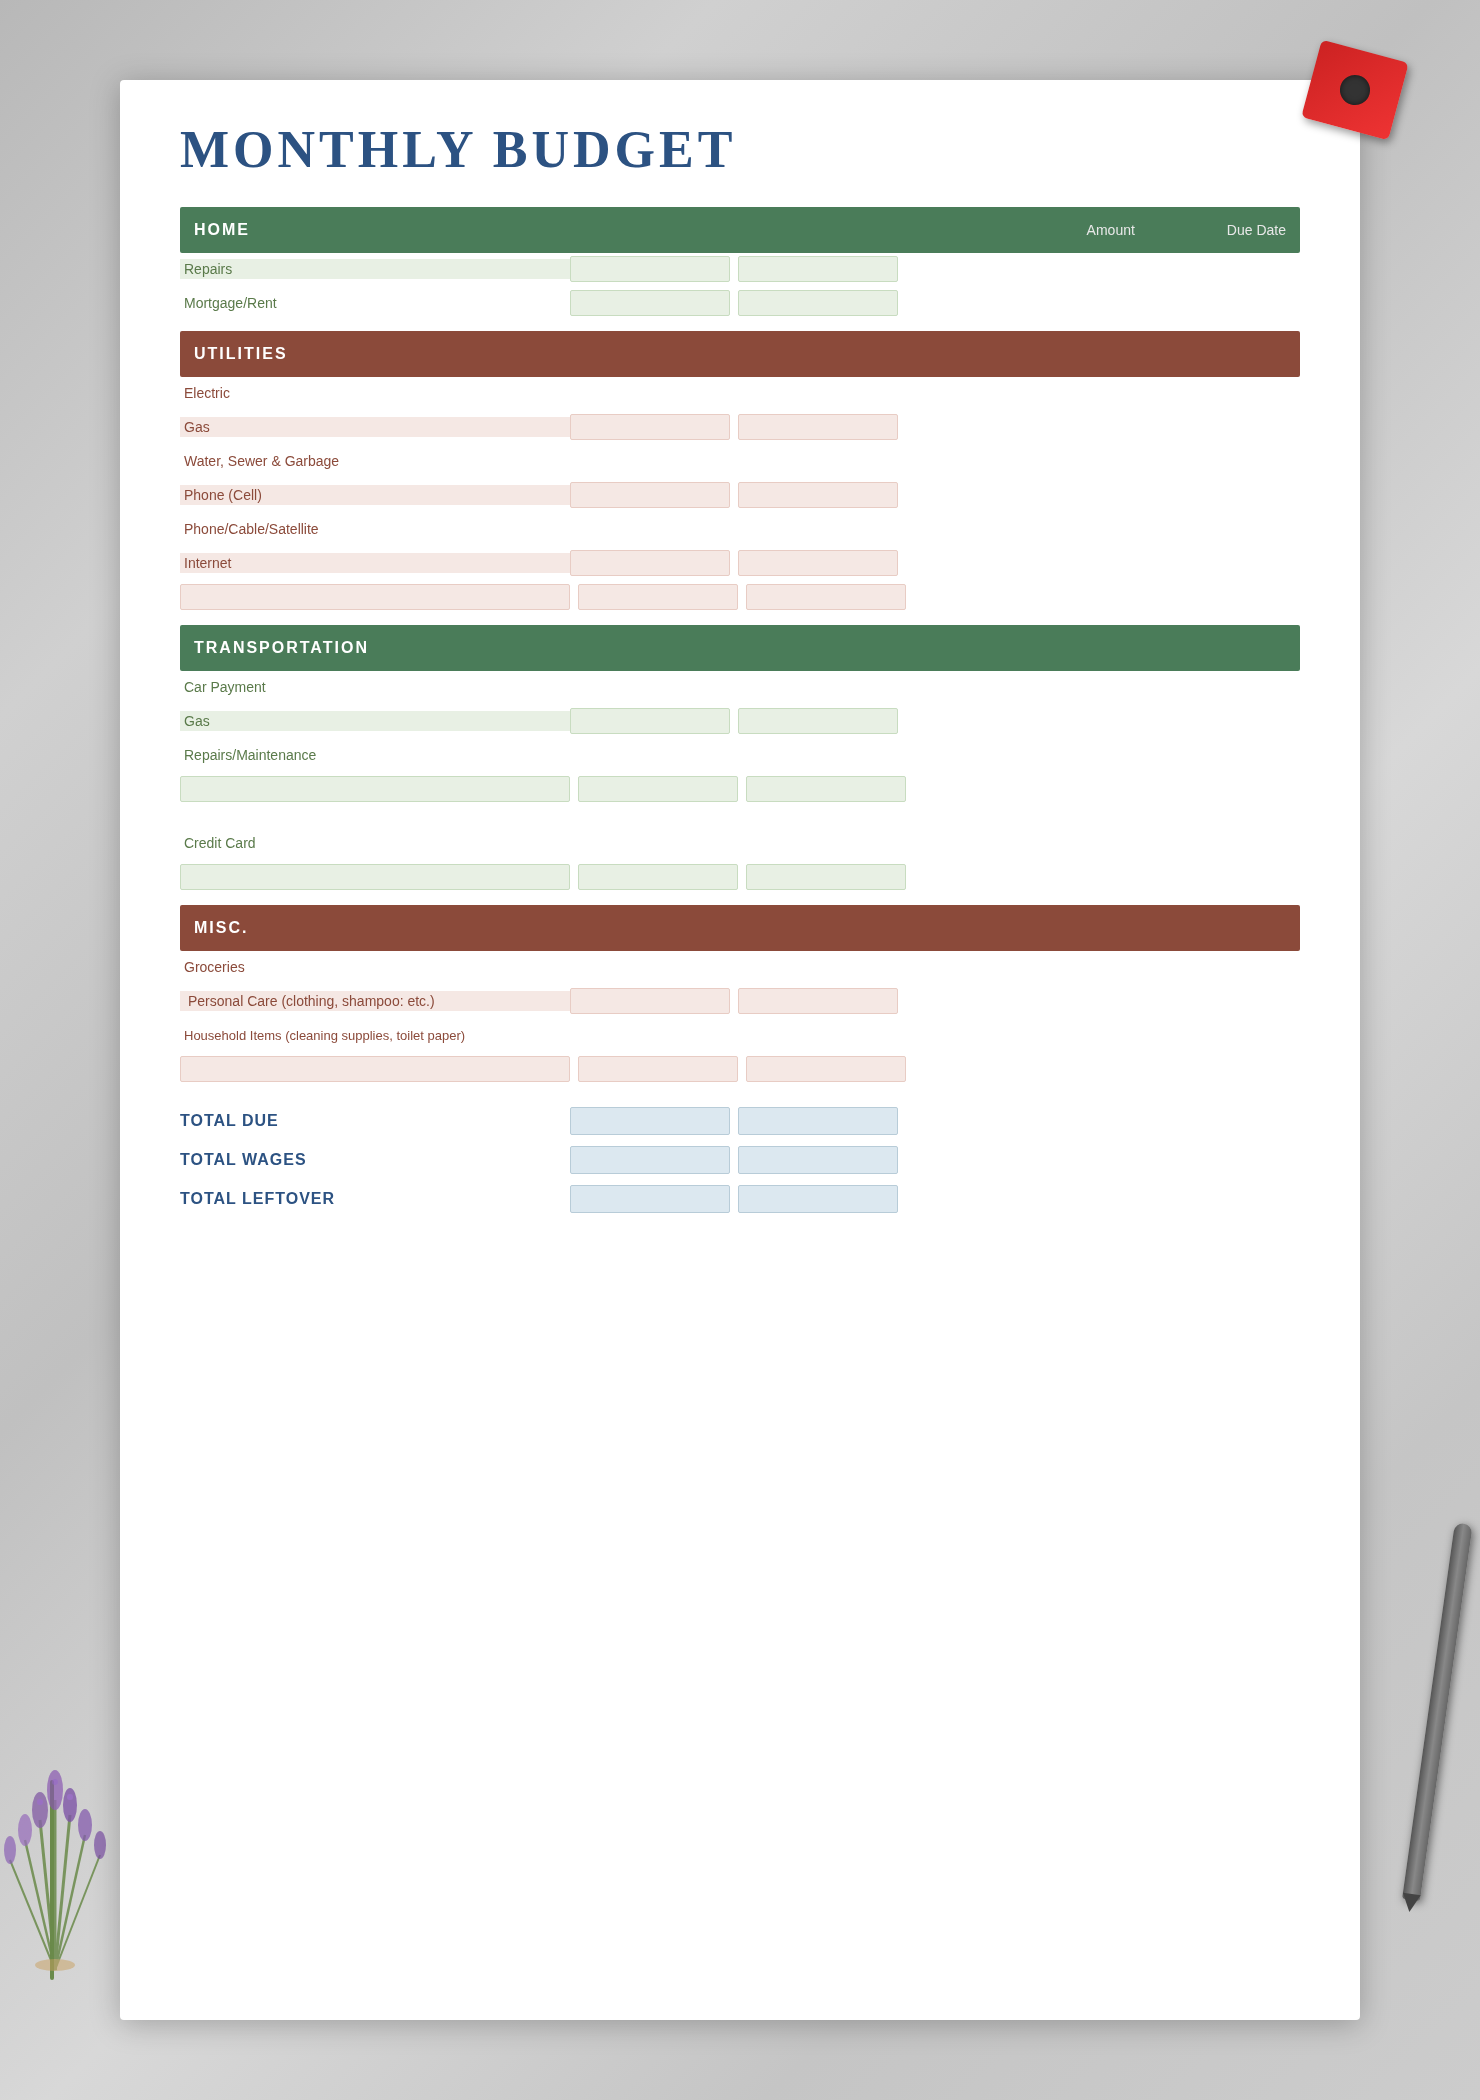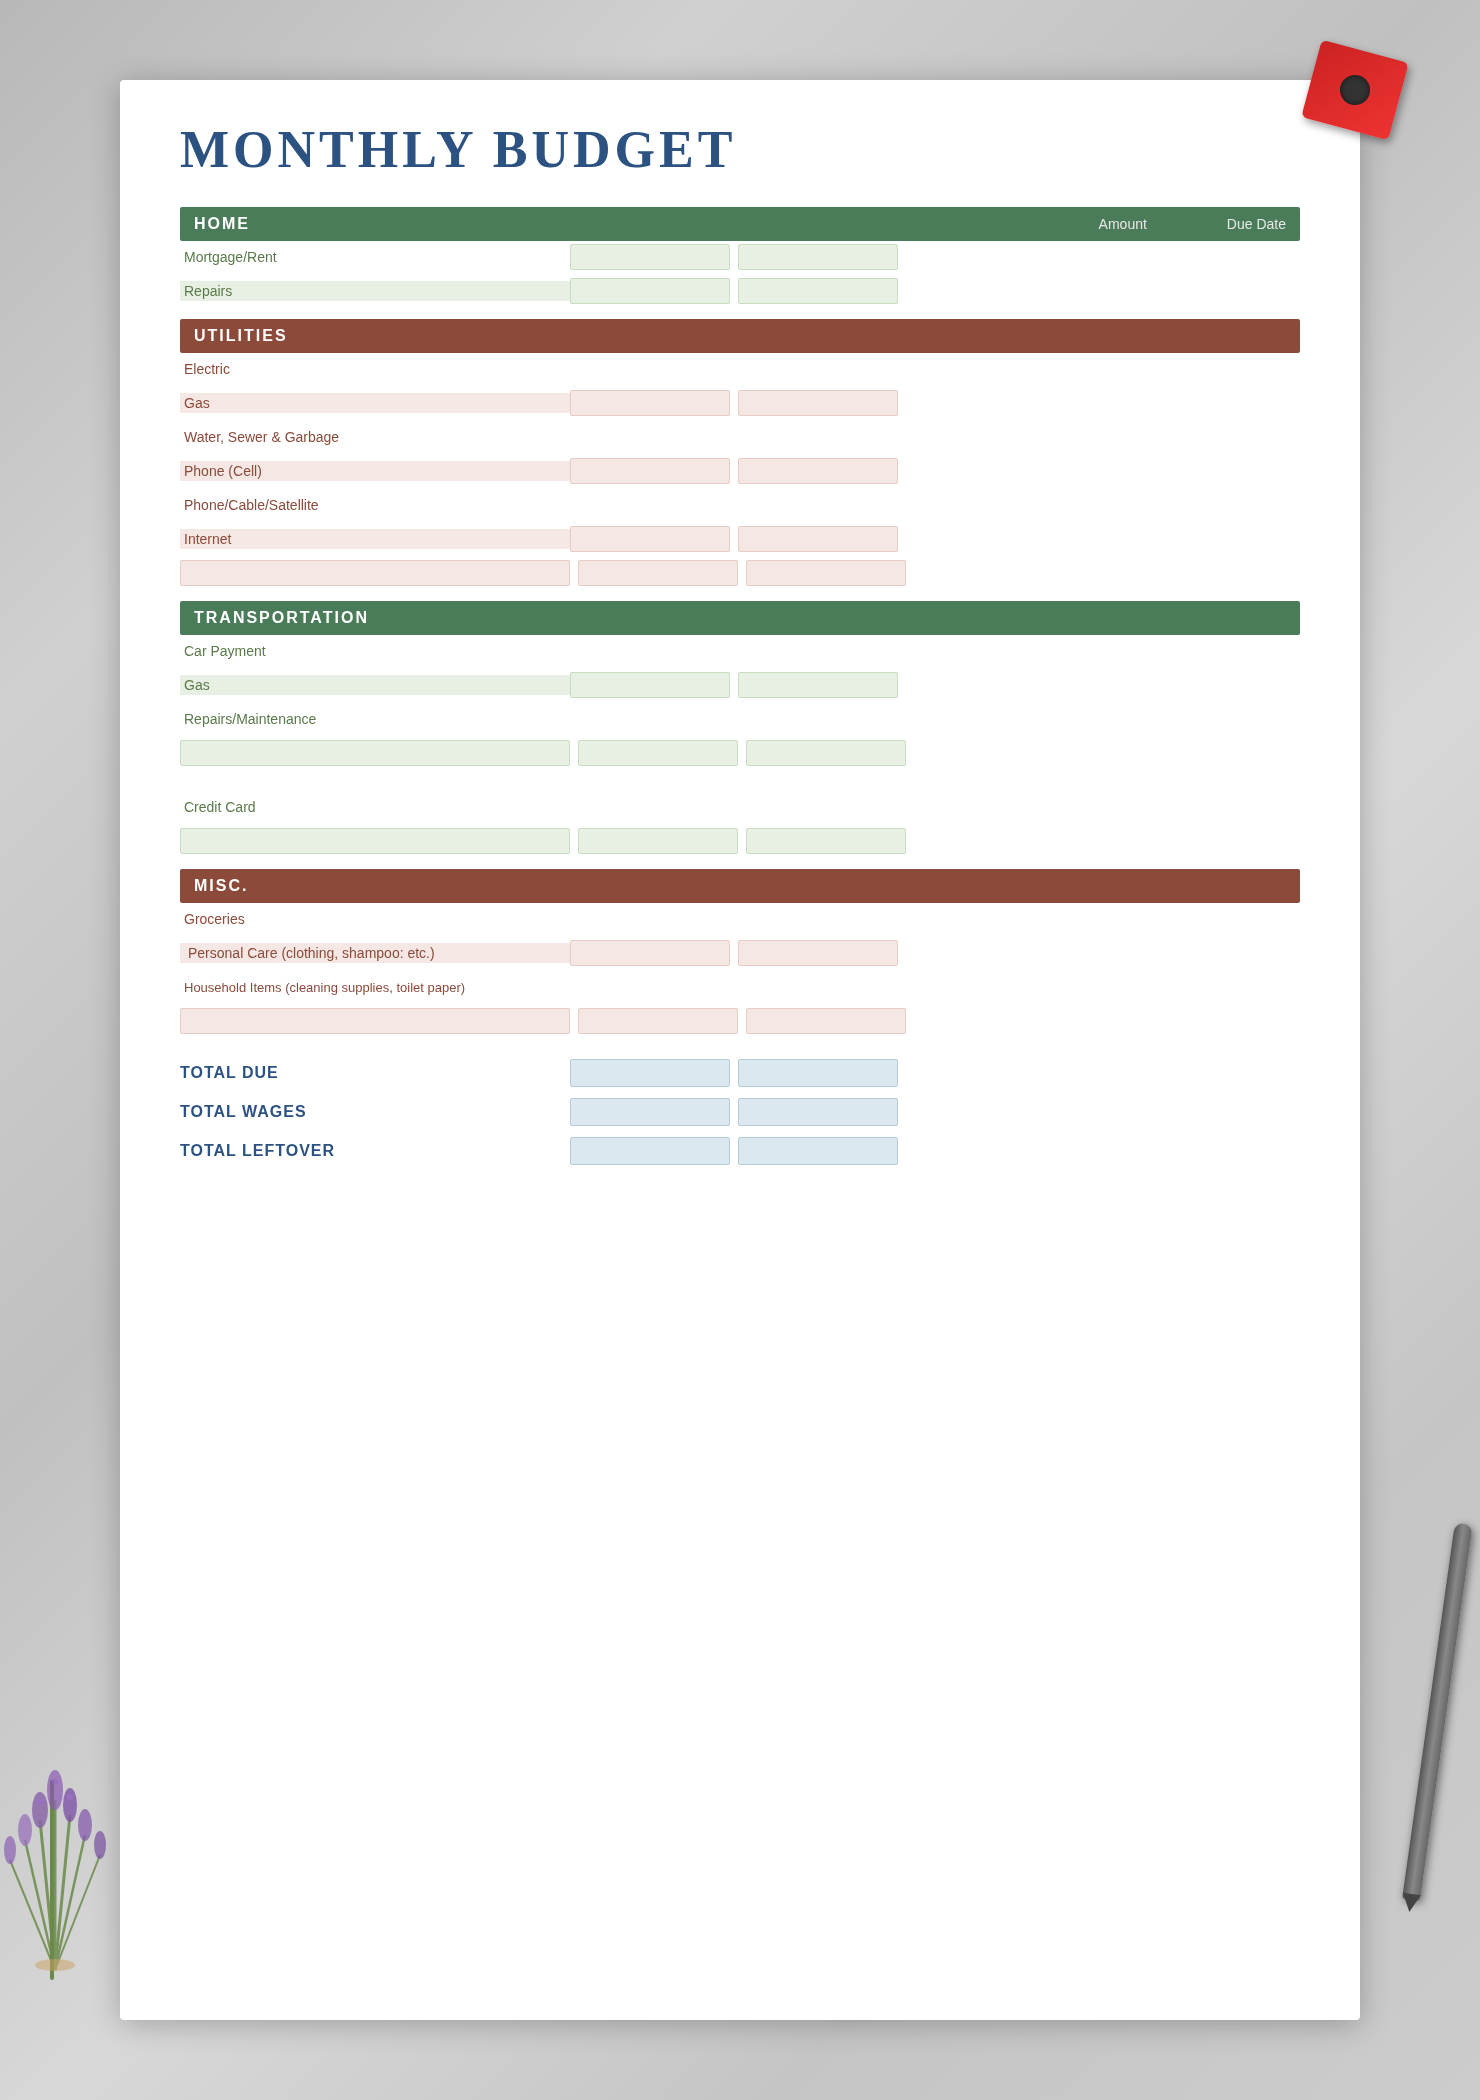--- a/index.html
+++ b/index.html
@@ -117,22 +117,23 @@
       letter-spacing: 4px;
       margin-bottom: 28px;
       font-family: Georgia, serif;
       text-transform: uppercase;
     }
 
     .section-header-bar {
       display: flex;
       align-items: center;
       width: 100%;
-      padding: 8px 14px;
+      padding: 14px 14px;
       border-radius: 2px;
+      gap: 12px;
     }
 
     .section-header-bar.green {
       background-color: #4a7c59;
     }
 
     .section-header-bar.brown {
       background-color: #8b4a3a;
     }
 
@@ -276,27 +277,27 @@
   <h1 class="page-title">MONTHLY BUDGET</h1>
 
   <div>
     <div class="section-header-bar green">
       <span class="section-title">HOME</span>
       <span class="section-title-amount">Amount</span>
       <span class="section-title-due">Due Date</span>
     </div>
 
     <div class="budget-row">
+      <div class="row-label" style="background:#e8f0e4; padding:2px 4px;">Repairs</div>
+      <div class="row-input green-bg"></div>
+      <div class="row-input green-bg"></div>
+    </div>
+
+    <div class="budget-row">
       <div class="row-label">Mortgage/Rent</div>
-      <div class="row-input green-bg"></div>
-      <div class="row-input green-bg"></div>
-    </div>
-
-    <div class="budget-row">
-      <div class="row-label" style="background:#e8f0e4; padding:2px 4px;">Repairs</div>
       <div class="row-input green-bg"></div>
       <div class="row-input green-bg"></div>
     </div>
   </div>
 
   <div class="spacer"></div>
 
   <div>
     <div class="section-header-bar brown">
       <span class="section-title">UTILITIES</span>

